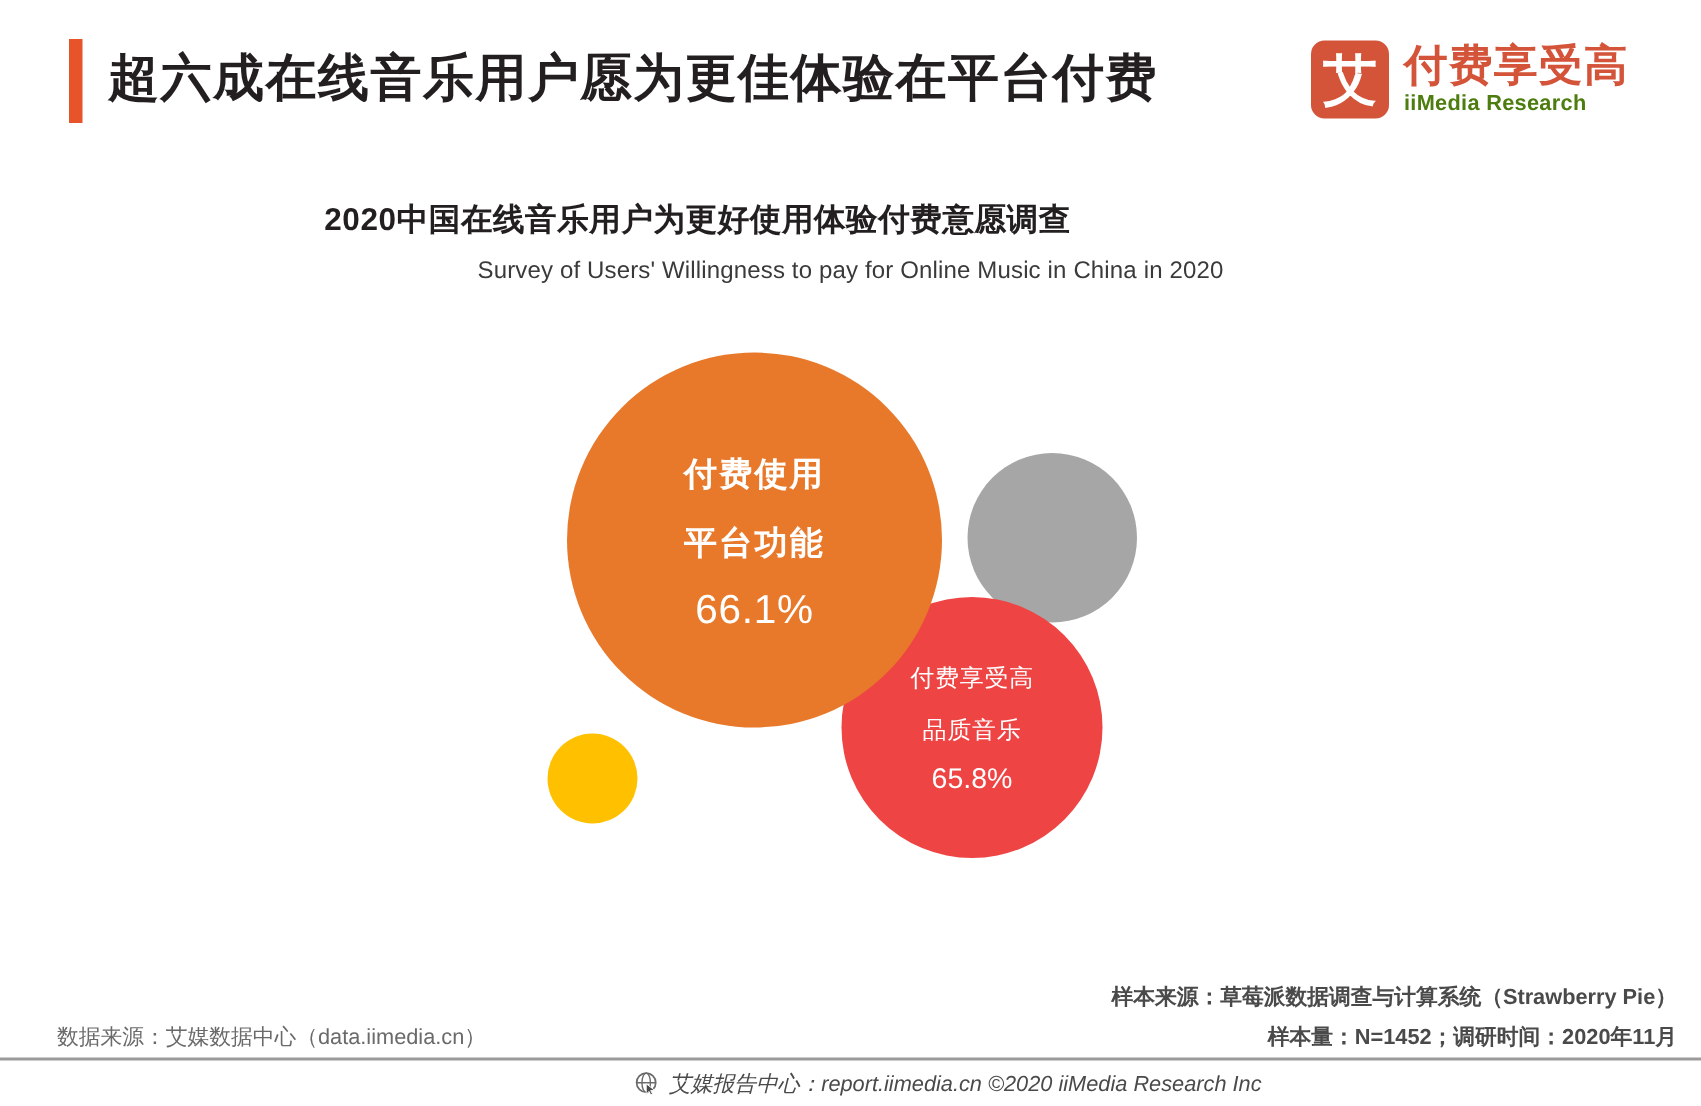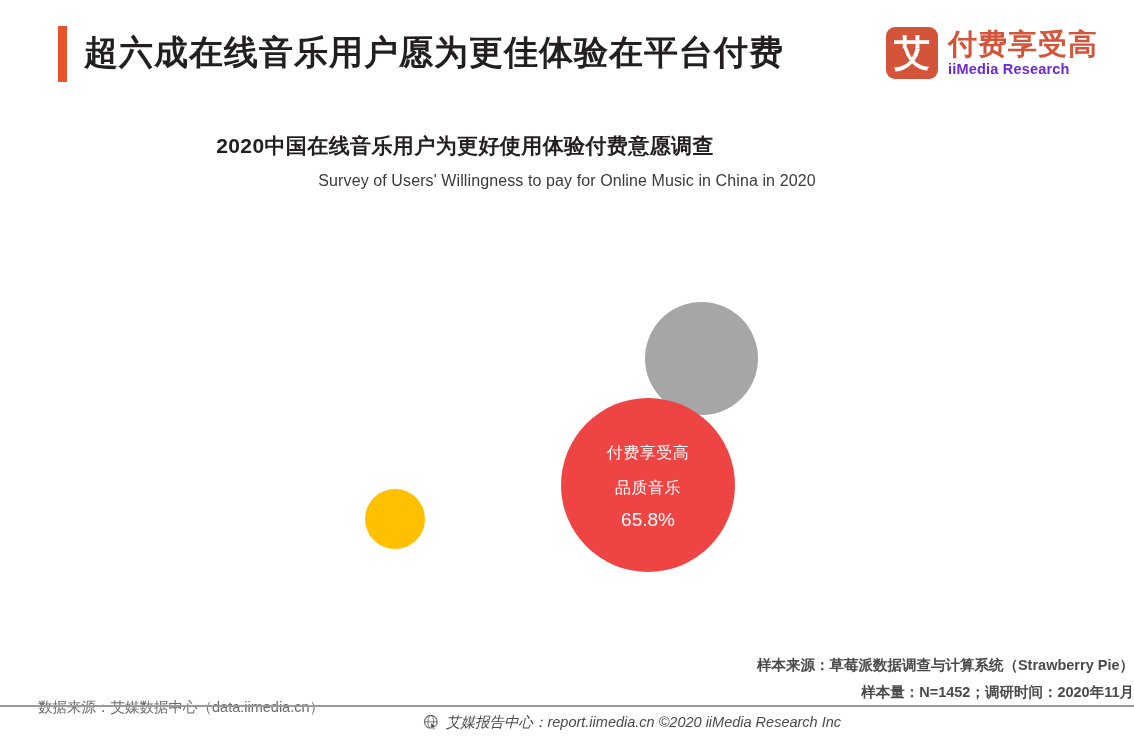--- a/index.html
+++ b/index.html
@@ -11,21 +11,21 @@
     height: 737px;
     background: #ffffff;
     font-family: "Liberation Sans", "DejaVu Sans", sans-serif;
     overflow: hidden;
     position: relative;
   }
 
   
   .header {
     position: absolute;
-    left: 16px; top: 0;
+    left: 4px; top: 0;
     width: 1098px;
     height: 104px;
   }
   .accent-bar {
     position: absolute;
     left: 42px;
     top: 26px;
     width: 9px;
     height: 56px;
     background: #E8542A;
@@ -73,21 +73,21 @@
   .logo-cn {
     font-size: 29px;
     font-weight: bold;
     color: #D4543A;
     line-height: 32px;
     letter-spacing: 1px;
   }
   .logo-en {
     font-size: 14.5px;
     font-weight: bold;
-    color: #6d28d9;
+    color: #4d7c0f;
     line-height: 18px;
     letter-spacing: 0.2px;
   }
 
   
   .chart-title {
     position: absolute;
     left: 0;
     top: 132px;
     width: 930px;
@@ -180,25 +180,24 @@
   }
 
   
   .source-left {
     position: absolute;
     left: 38px;
     top: 682px;
     font-size: 14.5px;
     color: #6a6a6a;
     white-space: nowrap;
-    margin-top: 16px;
   }
   .sample-block {
     position: absolute;
-    right: 0;
+    right: 16px;
     top: 652px;
     text-align: right;
     font-size: 14.5px;
     color: #4a4a4a;
     font-weight: bold;
     line-height: 27px;
   }
   .sample-block .sample-line {
     white-space: nowrap;
   }
@@ -262,20 +261,25 @@
   <div class="bubble bubble-grey"></div>
 
   <div class="bubble bubble-yellow"></div>
 
   <div class="bubble bubble-second">
     <div class="b-line">付费享受高</div>
     <div class="b-line">品质音乐</div>
     <div class="b-value">65.8%</div>
   </div>
 
+  <div class="bubble bubble-main">
+    <div class="b-line">付费使用</div>
+    <div class="b-line">平台功能</div>
+    <div class="b-value">66.1%</div>
+  </div>
 
 </div>
 
 <div class="source-left">数据来源：艾媒数据中心（data.iimedia.cn）</div>
 
 <div class="sample-block">
   <div class="sample-line">样本来源：草莓派数据调查与计算系统（Strawberry Pie）</div>
   <div class="sample-line">样本量：N=1452；调研时间：2020年11月</div>
 </div>
 

